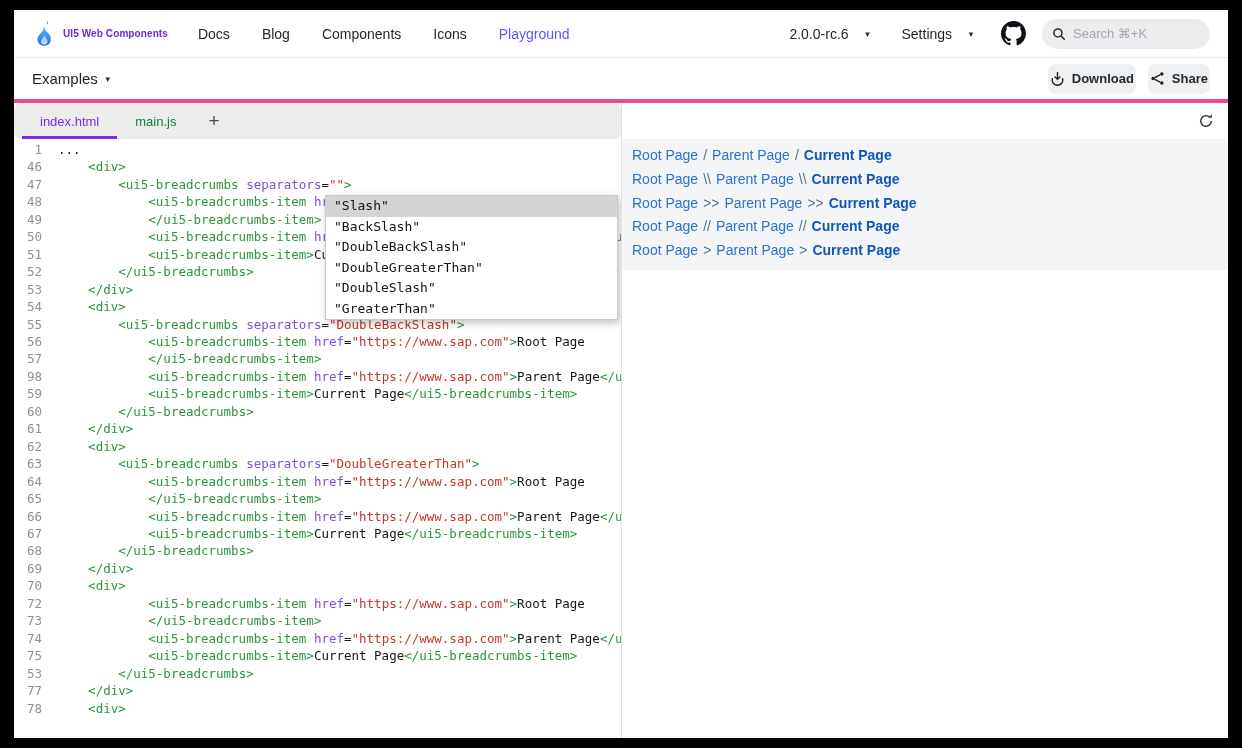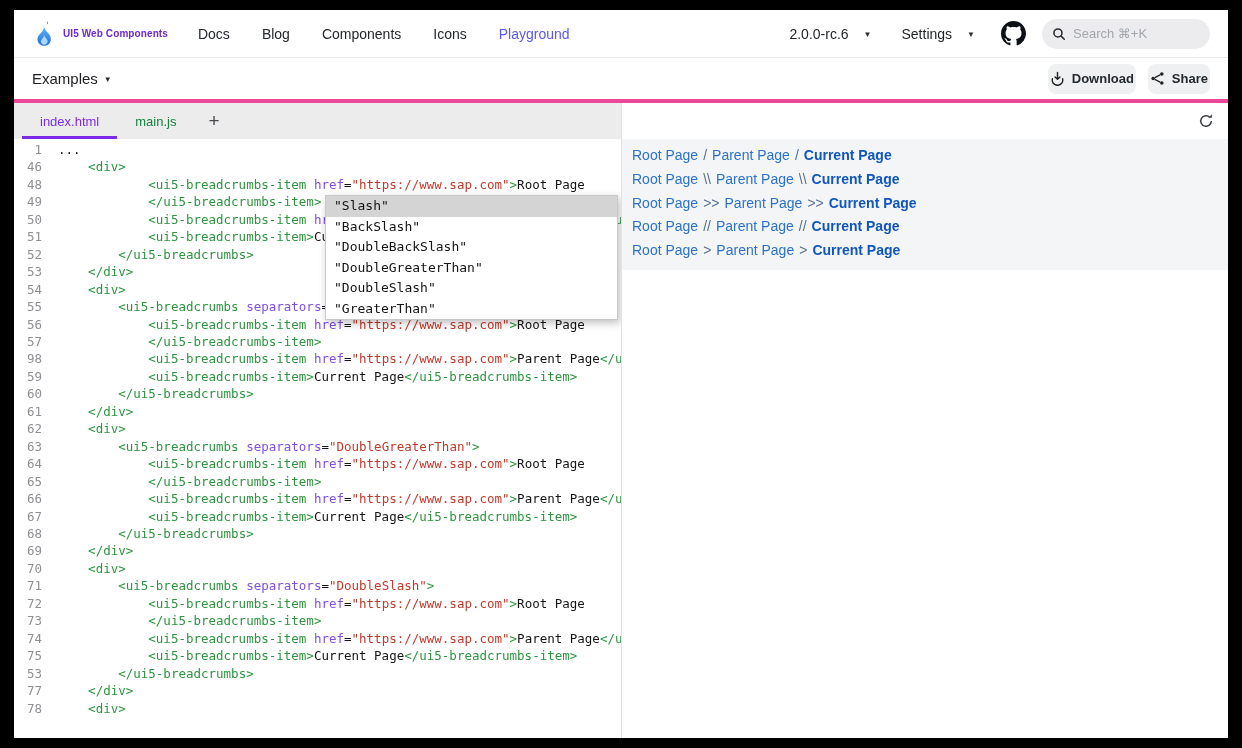--- a/index.html
+++ b/index.html
@@ -26,21 +26,21 @@
   
   .tb { height:45px; display:flex; align-items:center; padding:0 18px; border-bottom:4px solid #ec4899; background:#fff; }
   .examples { font-size:15px; color:#1c1e21; display:flex; align-items:center; gap:6px; cursor:pointer; }
   .tb-spacer { flex:1; }
   .btn { display:flex; align-items:center; gap:7px; background:#eef0f2; border:none; border-radius:8px; height:30px; padding:0 2px; font-size:13px; font-weight:700; color:#24292e; cursor:pointer; font-family:"Liberation Sans",sans-serif; }
   .btn + .btn { margin-left:12px; }
 
   
   .main { display:flex; height:635px; }
   .editor { width:608px; border-right:1px solid #dfe1e4; display:flex; flex-direction:column; background:#fff; }
-  .tabbar { height:36px; background:#ececec; display:flex; align-items:flex-end; padding-left:8px; }
+  .tabbar { height:36px; background:#ececec; display:flex; align-items:flex-end; padding-left:8px;border-radius:7px; }
   .tab { height:36px; display:flex; align-items:center; padding:0 18px; font-size:13px; color:#15803d; position:relative; cursor:pointer; }
   .tab.active { color:#7d2ae8; }
   .tab.active::after { content:""; position:absolute; left:0; right:0; bottom:0; height:3px; background:#7d2ae8; }
   .addtab { font-size:19px; color:#4a4d51; padding:0 14px; cursor:pointer; line-height:36px; }
 
   .code { position:relative; flex:1; overflow:hidden; background:#fff; padding-top:2px;
           font-family:"DejaVu Sans Mono", monospace; font-size:12.5px; line-height:17.45px; }
   .cl { display:flex; white-space:pre; }
   .ln { width:44px; padding-right:16px; text-align:right; color:#8f9094; flex:none; user-select:none; }
   .lc { white-space:pre; color:#111; }
@@ -153,20 +153,21 @@
           <div class="ac" id="ac-list">
               <div class="ac-item sel">"Slash"</div>
               <div class="ac-item">"BackSlash"</div>
               <div class="ac-item">"DoubleBackSlash"</div>
               <div class="ac-item">"DoubleGreaterThan"</div>
               <div class="ac-item">"DoubleSlash"</div>
               <div class="ac-item">"GreaterThan"</div>
             </div>
         <div class="cl"><span class="ln">1</span><span class="lc"><span class="tk-p">...</span></span></div>
             <div class="cl"><span class="ln">46</span><span class="lc"><span class="tk-p">    </span><span class="tk-t">&lt;div&gt;</span></span></div>
+            <div class="cl"><span class="ln">47</span><span class="lc"><span class="tk-p">        </span><span class="tk-t">&lt;ui5-breadcrumbs</span><span class="tk-a"> separators</span><span class="tk-p">=</span><span class="tk-s">""</span><span class="tk-t">&gt;</span></span></div>
             <div class="cl"><span class="ln">48</span><span class="lc"><span class="tk-p">            </span><span class="tk-t">&lt;ui5-breadcrumbs-item</span><span class="tk-a"> href</span><span class="tk-p">=</span><span class="tk-s">"https://www.sap.com"</span><span class="tk-t">&gt;</span><span class="tk-p">Root Page</span></span></div>
             <div class="cl"><span class="ln">49</span><span class="lc"><span class="tk-p">            </span><span class="tk-t">&lt;/ui5-breadcrumbs-item&gt;</span></span></div>
             <div class="cl"><span class="ln">50</span><span class="lc"><span class="tk-p">            </span><span class="tk-t">&lt;ui5-breadcrumbs-item</span><span class="tk-a"> href</span><span class="tk-p">=</span><span class="tk-s">"https://www.sap.com"</span><span class="tk-t">&gt;</span><span class="tk-p">Parent Page</span><span class="tk-t">&lt;/ui5-breadcrumbs-item&gt;</span></span></div>
             <div class="cl"><span class="ln">51</span><span class="lc"><span class="tk-p">            </span><span class="tk-t">&lt;ui5-breadcrumbs-item&gt;</span><span class="tk-p">Current Page</span><span class="tk-t">&lt;/ui5-breadcrumbs-item&gt;</span></span></div>
             <div class="cl"><span class="ln">52</span><span class="lc"><span class="tk-p">        </span><span class="tk-t">&lt;/ui5-breadcrumbs&gt;</span></span></div>
             <div class="cl"><span class="ln">53</span><span class="lc"><span class="tk-p">    </span><span class="tk-t">&lt;/div&gt;</span></span></div>
             <div class="cl"><span class="ln">54</span><span class="lc"><span class="tk-p">    </span><span class="tk-t">&lt;div&gt;</span></span></div>
             <div class="cl"><span class="ln">55</span><span class="lc"><span class="tk-p">        </span><span class="tk-t">&lt;ui5-breadcrumbs</span><span class="tk-a"> separators</span><span class="tk-p">=</span><span class="tk-s">"DoubleBackSlash"</span><span class="tk-t">&gt;</span></span></div>
             <div class="cl"><span class="ln">56</span><span class="lc"><span class="tk-p">            </span><span class="tk-t">&lt;ui5-breadcrumbs-item</span><span class="tk-a"> href</span><span class="tk-p">=</span><span class="tk-s">"https://www.sap.com"</span><span class="tk-t">&gt;</span><span class="tk-p">Root Page</span></span></div>
             <div class="cl"><span class="ln">57</span><span class="lc"><span class="tk-p">            </span><span class="tk-t">&lt;/ui5-breadcrumbs-item&gt;</span></span></div>
@@ -176,21 +177,20 @@
             <div class="cl"><span class="ln">61</span><span class="lc"><span class="tk-p">    </span><span class="tk-t">&lt;/div&gt;</span></span></div>
             <div class="cl"><span class="ln">62</span><span class="lc"><span class="tk-p">    </span><span class="tk-t">&lt;div&gt;</span></span></div>
             <div class="cl"><span class="ln">63</span><span class="lc"><span class="tk-p">        </span><span class="tk-t">&lt;ui5-breadcrumbs</span><span class="tk-a"> separators</span><span class="tk-p">=</span><span class="tk-s">"DoubleGreaterThan"</span><span class="tk-t">&gt;</span></span></div>
             <div class="cl"><span class="ln">64</span><span class="lc"><span class="tk-p">            </span><span class="tk-t">&lt;ui5-breadcrumbs-item</span><span class="tk-a"> href</span><span class="tk-p">=</span><span class="tk-s">"https://www.sap.com"</span><span class="tk-t">&gt;</span><span class="tk-p">Root Page</span></span></div>
             <div class="cl"><span class="ln">65</span><span class="lc"><span class="tk-p">            </span><span class="tk-t">&lt;/ui5-breadcrumbs-item&gt;</span></span></div>
             <div class="cl"><span class="ln">66</span><span class="lc"><span class="tk-p">            </span><span class="tk-t">&lt;ui5-breadcrumbs-item</span><span class="tk-a"> href</span><span class="tk-p">=</span><span class="tk-s">"https://www.sap.com"</span><span class="tk-t">&gt;</span><span class="tk-p">Parent Page</span><span class="tk-t">&lt;/ui5-breadcrumbs-item&gt;</span></span></div>
             <div class="cl"><span class="ln">67</span><span class="lc"><span class="tk-p">            </span><span class="tk-t">&lt;ui5-breadcrumbs-item&gt;</span><span class="tk-p">Current Page</span><span class="tk-t">&lt;/ui5-breadcrumbs-item&gt;</span></span></div>
             <div class="cl"><span class="ln">68</span><span class="lc"><span class="tk-p">        </span><span class="tk-t">&lt;/ui5-breadcrumbs&gt;</span></span></div>
             <div class="cl"><span class="ln">69</span><span class="lc"><span class="tk-p">    </span><span class="tk-t">&lt;/div&gt;</span></span></div>
             <div class="cl"><span class="ln">70</span><span class="lc"><span class="tk-p">    </span><span class="tk-t">&lt;div&gt;</span></span></div>
-            <div class="cl"><span class="ln">71</span><span class="lc"><span class="tk-p">        </span><span class="tk-t">&lt;ui5-breadcrumbs</span><span class="tk-a"> separators</span><span class="tk-p">=</span><span class="tk-s">"DoubleSlash"</span><span class="tk-t">&gt;</span></span></div>
             <div class="cl"><span class="ln">72</span><span class="lc"><span class="tk-p">            </span><span class="tk-t">&lt;ui5-breadcrumbs-item</span><span class="tk-a"> href</span><span class="tk-p">=</span><span class="tk-s">"https://www.sap.com"</span><span class="tk-t">&gt;</span><span class="tk-p">Root Page</span></span></div>
             <div class="cl"><span class="ln">73</span><span class="lc"><span class="tk-p">            </span><span class="tk-t">&lt;/ui5-breadcrumbs-item&gt;</span></span></div>
             <div class="cl"><span class="ln">74</span><span class="lc"><span class="tk-p">            </span><span class="tk-t">&lt;ui5-breadcrumbs-item</span><span class="tk-a"> href</span><span class="tk-p">=</span><span class="tk-s">"https://www.sap.com"</span><span class="tk-t">&gt;</span><span class="tk-p">Parent Page</span><span class="tk-t">&lt;/ui5-breadcrumbs-item&gt;</span></span></div>
             <div class="cl"><span class="ln">75</span><span class="lc"><span class="tk-p">            </span><span class="tk-t">&lt;ui5-breadcrumbs-item&gt;</span><span class="tk-p">Current Page</span><span class="tk-t">&lt;/ui5-breadcrumbs-item&gt;</span></span></div>
             <div class="cl"><span class="ln">53</span><span class="lc"><span class="tk-p">        </span><span class="tk-t">&lt;/ui5-breadcrumbs&gt;</span></span></div>
             <div class="cl"><span class="ln">77</span><span class="lc"><span class="tk-p">    </span><span class="tk-t">&lt;/div&gt;</span></span></div>
             <div class="cl"><span class="ln">78</span><span class="lc"><span class="tk-p">    </span><span class="tk-t">&lt;div&gt;</span></span></div>
           </div>
       </div>
 

